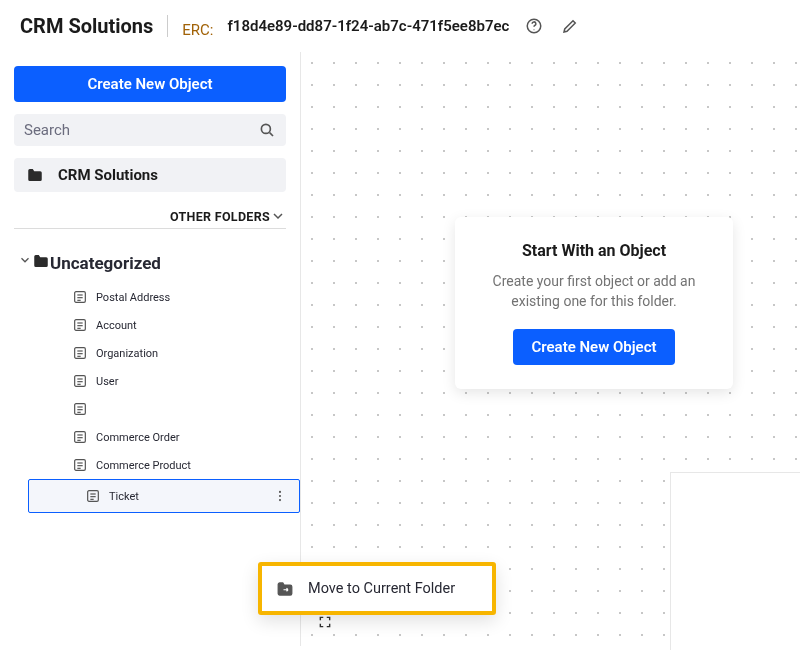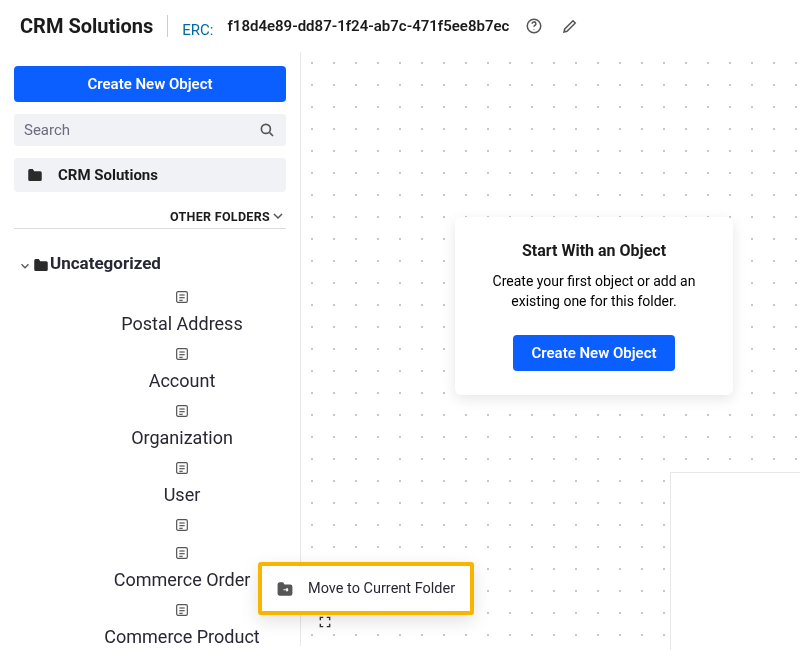--- a/index.html
+++ b/index.html
@@ -2,21 +2,21 @@
 <html><head>
 <meta charset="utf-8">
 <style>
   * { box-sizing: border-box; margin: 0; padding: 0; font-family: -apple-system, BlinkMacSystemFont, "Segoe UI", Roboto, sans-serif; }
   body { background: #fff; width: 800px; height: 650px; overflow: hidden; position: relative; }
 
   
   .header { display: flex; align-items: center; padding: 12px 20px; border-bottom: 1px solid #fff; gap: 14px; }
   .header-title { font-size: 20px; font-weight: 700; color: #1b1b1b; }
   .header-sep { width: 1px; height: 22px; background: #ccc; }
-  .erc-label { font-size: 15px; color: #0369a1; margin-top: 9px; }
+  .erc-label { font-size: 15px; color: #a16207; margin-top: 9px; }
   .erc-value { font-size: 15px; font-weight: 600; color: #1b1b1b; }
   .icon-btn { background: none; border: none; cursor: pointer; display: inline-flex; align-items: center; justify-content: center; width: 22px; height: 22px; color: #555; }
 
   
   .workspace { display: flex; height: calc(650px - 56px); }
   .sidebar { width: 300px; padding: 14px; display: flex; flex-direction: column; gap: 12px; }
   .canvas { flex: 1; position: relative; background-color: #fff;
     background-image: radial-gradient(#c7c7c7 1px, transparent 1px);
     background-size: 22px 22px;
     border-left: 1px solid #e7e7e7;
@@ -33,38 +33,38 @@
 
   .folder-pill { background: #f1f2f5; border-radius: 4px; padding: 8px 12px; display: flex; align-items: center; gap: 14px; }
   .folder-pill .fname { font-size: 15px; font-weight: 700; color: #1b1b1b; }
   .folder-ico { color: #2b2b2b; }
 
   .section-head { display: flex; align-items: center; justify-content: flex-end; padding: 4px 0; border-bottom: 1px solid #dcdcdc; cursor: pointer; }
   .section-head .lbl { font-size: 12.5px; font-weight: 700; letter-spacing: .3px; color: #1b1b1b; }
   .chev { color: #555; }
 
   .tree { margin-top: 6px; }
-  .tree-folder { display: flex; align-items: flex-end; padding: 6px 4px; cursor: pointer; }
+  .tree-folder { display: flex; align-items: flex-start; padding: 6px 4px; cursor: pointer; }
   .tree-folder .fname { font-size: 17px; font-weight: 700; color: #272833; }
   .chev-sm { color: #555; transform: rotate(0deg); }
   .tree-items { margin-left: 56px; margin-top: 4px; margin-right:-14px; }
-  .tree-item { display: flex; align-items: center; gap: 8px; padding: 6px 8px 6px 2px; font-size: 18px; color: #272833; cursor: pointer; border-radius: 2px; position: relative; flex-direction: column; }
+  .tree-item { display: flex; align-items: center; gap: 8px; padding: 6px 8px 6px 2px; font-size: 11px; color: #272833; cursor: pointer; border-radius: 2px; position: relative; }
   .obj-ico { color: #555; flex-shrink:0; }
   .tree-item.selected { border: 1.5px solid #0b5fff; background: #f4f6fb; margin-left:-42px; padding-left: 56px; padding-right: 10px; }
   .dots-btn { background:none; border:none; cursor:pointer; color:#555; padding: 2px; margin-left:auto; }
 
   
   .start-card { position: absolute; top: 165px; left: 154px; width: 278px; background: #fff; border-radius: 6px; box-shadow: 0 4px 14px rgba(0,0,0,.10); padding: 24px 22px; text-align: center; }
   .start-card h3 { font-size: 16px; font-weight: 700; margin-bottom: 12px; color: #1b1b1b; }
-  .start-card p { font-size: 14px; color: #000000; margin-bottom: 24px; line-height: 1.4; }
+  .start-card p { font-size: 14px; color: #737373; margin-bottom: 18px; line-height: 1.4; }
 
   .fullscreen-btn { position: absolute; bottom: 12px; left: 12px; width: 24px; height: 24px; background: #fff; border: none; cursor: pointer; display:flex; align-items:center; justify-content:center; color:#333; }
 
   
-  .ctx-menu { position: absolute; left: 258px; top: 562px; width: 216px; background: #fff; border: 4px solid #f7b500; border-radius: 3px; box-shadow: 0 6px 18px rgba(0,0,0,.12); padding: 14px 14px; display:flex; align-items:center; gap:14px; cursor:pointer; }
+  .ctx-menu { position: absolute; left: 258px; top: 562px; width: 238px; background: #fff; border: 4px solid #f7b500; border-radius: 3px; box-shadow: 0 6px 18px rgba(0,0,0,.12); padding: 14px 14px; display:flex; align-items:center; gap:14px; cursor:pointer; }
   .ctx-menu .lbl { font-size: 14.5px; color: #272833; }
 
   
   .rpanel { position:absolute; right:0; top:420px; width:130px; height:200px; background:#fff; border-top:1px solid #e7e7e7; border-left:1px solid #e7e7e7; }
 
   svg { display:block; }
 </style>
 </head>
 <body>
 

